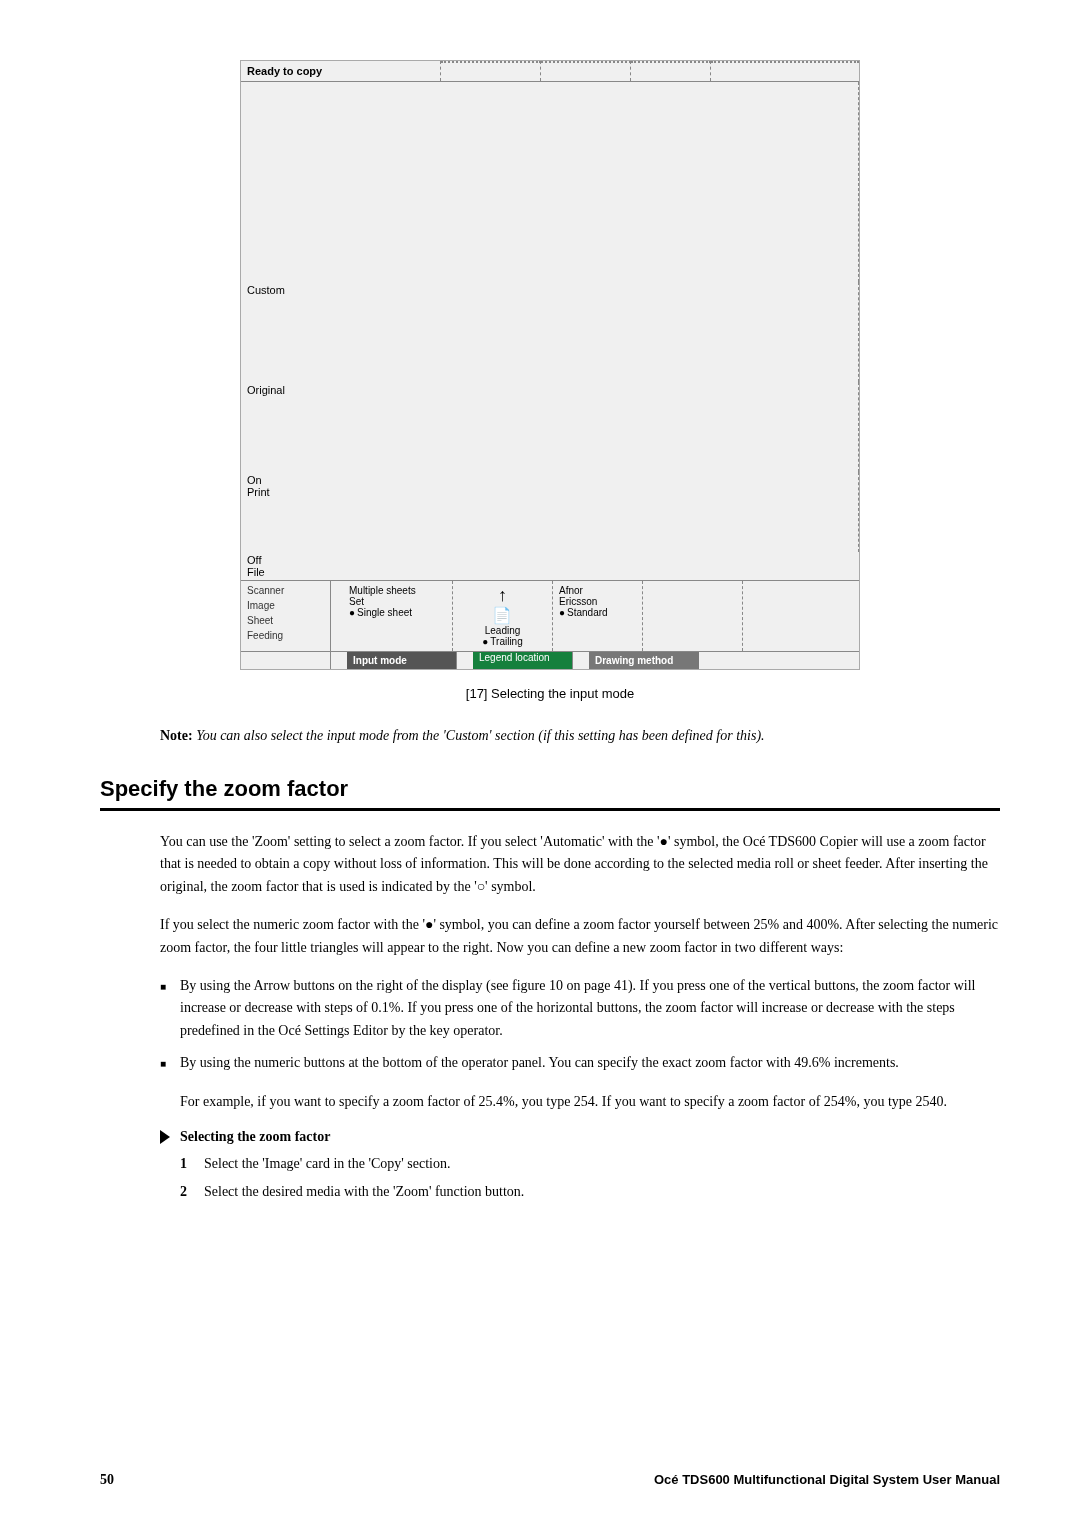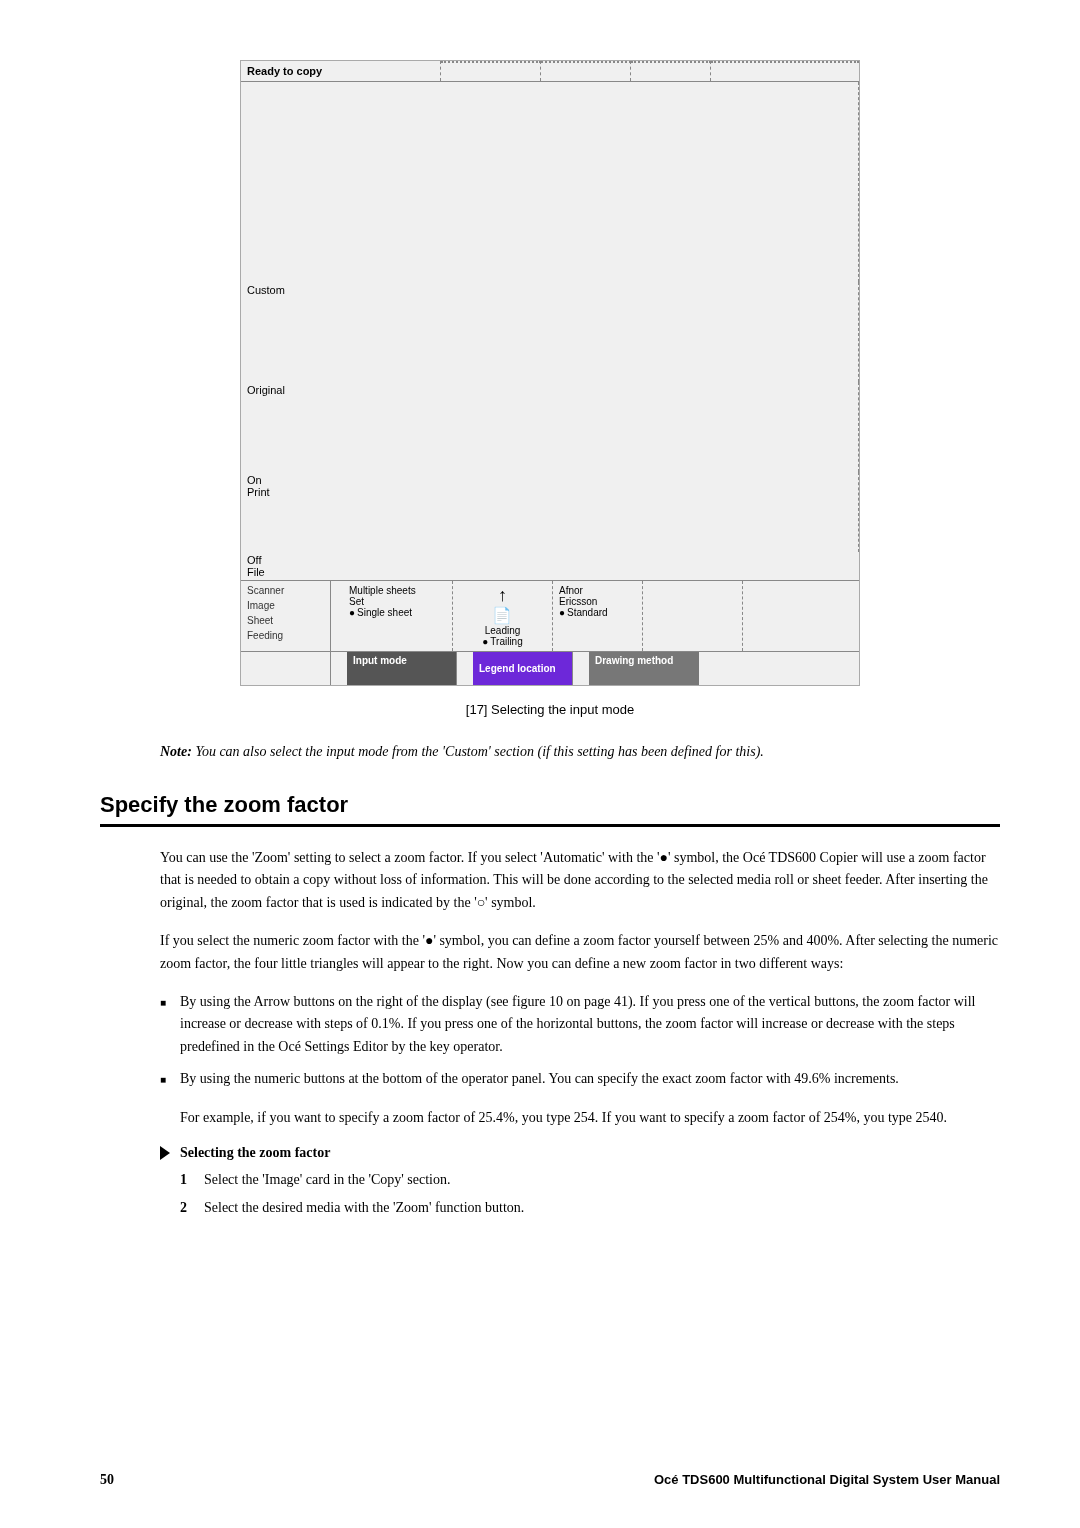--- a/index.html
+++ b/index.html
@@ -179,26 +179,26 @@
     .ui-footer-cell-dark {
       padding: 3px 6px;
       border-right: 1px solid #888;
       font-size: 10px;
       background: #555;
       color: #fff;
       font-weight: bold;
     }
 
     .ui-footer-cell-dark2 {
-      padding: 11px 6px;
+      padding: 0 6px;
       border-right: 1px solid #888;
       font-size: 10px;
-      background: #6d28d9;
+      background: #15803d;
       color: #fff;
-      font-weight: bold;
+      font-weight: normal;
     }
 
     .ui-footer-cell-dark3 {
       padding: 3px 6px;
       font-size: 10px;
       background: #777;
       color: #fff;
       font-weight: bold;
     }
 
@@ -416,21 +416,21 @@
       <div class="ui-footer-cell-dark3" style="flex:0 0 110px;">Drawing method</div>
       <div style="flex:1;"></div>
     </div>
 
   </div>
 </div>
 
 <div class="figure-caption">[17] Selecting the input mode</div>
 
 <div class="note-block">
-  <span style="font-weight:bold; font-style:italic;">Note:</span>
+  <span style="font-weight:bold; ">Note:</span>
   <span style="font-style:italic;">
     <em> You can also select the input mode from the 'Custom' section (if this setting has been defined for this).</em>
   </span>
 </div>
 
 <div class="section-heading">Specify the zoom factor</div>
 
 <div class="body-text">You can use the 'Zoom' setting to select a zoom factor. If you select 'Automatic' with the '●' symbol, the Océ TDS600 Copier will use a zoom factor that is needed to obtain a copy without loss of information. This will be done according to the selected media roll or sheet feeder. After inserting the original, the zoom factor that is used is indicated by the '○' symbol.</div>
 
 <div class="body-text">If you select the numeric zoom factor with the '●' symbol, you can define a zoom factor yourself between 25% and 400%. After selecting the numeric zoom factor, the four little triangles will appear to the right. Now you can define a new zoom factor in two different ways:</div>

